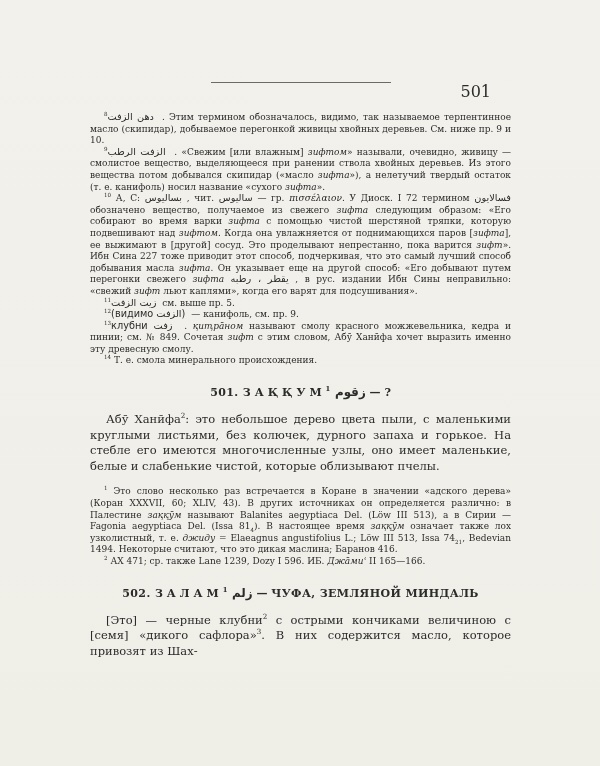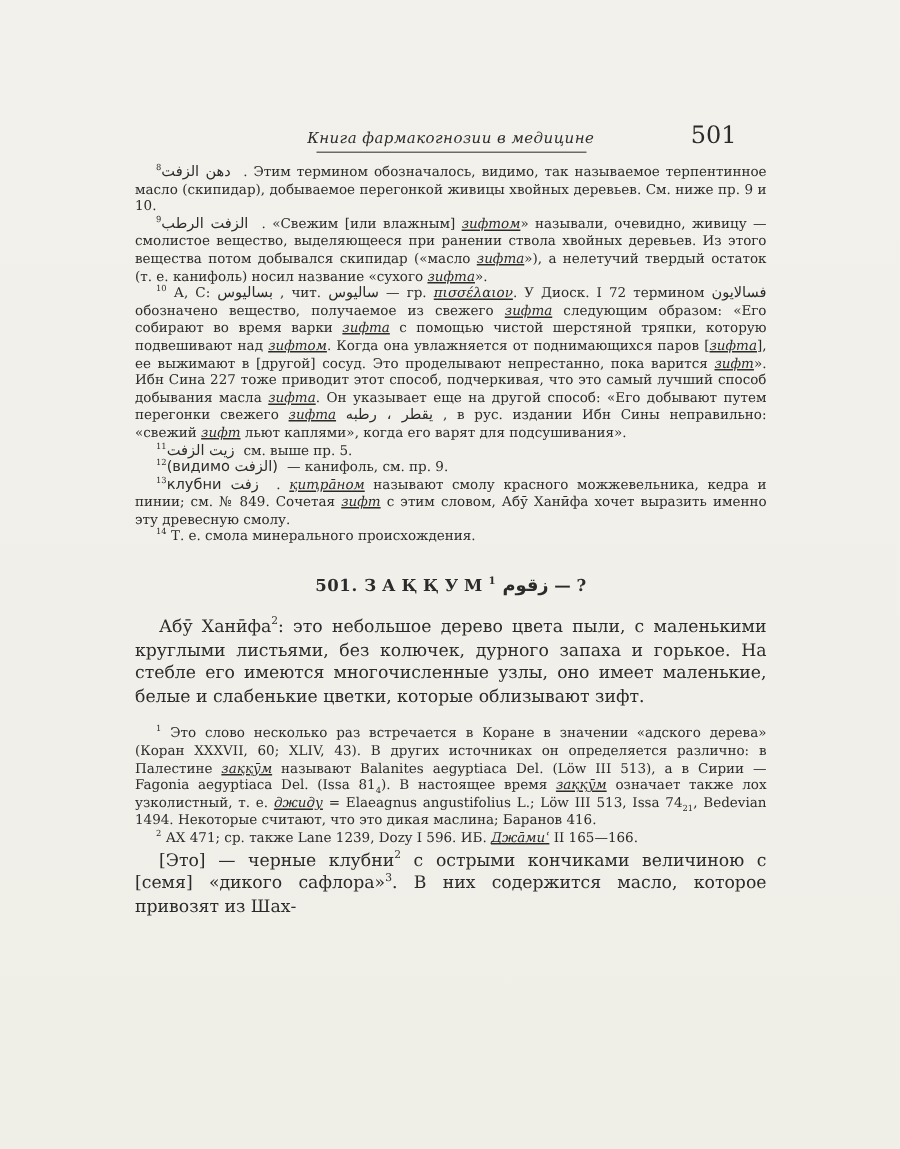--- a/index.html
+++ b/index.html
@@ -44,58 +44,58 @@
   
   .body-text {
     margin: 0 0 12px 0;
     font-size: 11.5px;
     line-height: 15.6px;
     text-align: justify;
     text-indent: 16px;
   }
 
   
-  .it { font-style: italic; text-decoration: underline; }
+  .it { font-style: italic; }
   .sp { letter-spacing: 4px; text-align: center; }
   .su { vertical-align: super; font-size: 0.62em; line-height: 0; }
   .sb { vertical-align: sub; font-size: 0.62em; line-height: 0; }
   .ar {
     font-family: "DejaVu Sans", sans-serif;
     direction: rtl;
     unicode-bidi: isolate;
     font-size: 1.08em;
     line-height: 0;
   }
 </style>
 </head>
 <body>
 
 <div class="textblock">
 
   <div class="header">
-    <span class="header-title">Книга фармакогнозии в медицине</span>
     <div class="header-rule"></div>
     <span class="page-number">501</span>
   </div>
 
   <div class="fn-block">
     <p class="fn"><span class="su">8</span><span class="ar"> دهن الزفت</span><span> . Этим термином обозначалось, видимо, так называемое терпентинное масло (скипидар), добываемое перегонкой живицы хвойных деревьев. См. ниже пр. 9 и 10.</span></p>
     <p class="fn"><span class="su">9</span><span class="ar"> الزفت الرطب</span><span> . «Свежим [или влажным] </span><span class="it">зифтом</span><span>» называли, очевидно, живицу — смолистое вещество, выделяющееся при ранении ствола хвойных деревьев. Из этого вещества потом добывался скипидар («масло </span><span class="it">зифта</span><span>»), а нелетучий твердый остаток (т. е. канифоль) носил название «сухого </span><span class="it">зифта</span><span>».</span></p>
     <p class="fn"><span class="su">10</span><span> А, С: </span><span class="ar">بساليوس</span><span> , чит. </span><span class="ar">ساليوس</span><span> — гр. </span><span class="it">πισσέλαιον</span><span>. У Диоск. I 72 термином </span><span class="ar">فسالايون</span><span> обозначено вещество, получаемое из свежего </span><span class="it">зифта</span><span> следующим образом: «Его собирают во время варки </span><span class="it">зифта</span><span> с помощью чистой шерстяной тряпки, которую подвешивают над </span><span class="it">зифтом</span><span>. Когда она увлажняется от поднимающихся паров [</span><span class="it">зифта</span><span>], ее выжимают в [другой] сосуд. Это проделывают непрестанно, пока варится </span><span class="it">зифт</span><span>». Ибн Сина 227 тоже приводит этот способ, подчеркивая, что это самый лучший способ добывания масла </span><span class="it">зифта</span><span>. Он указывает еще на другой способ: «Его добывают путем перегонки свежего </span><span class="it">зифта</span><span> </span><span class="ar">يقطر ، رطبه</span><span> , в рус. издании Ибн Сины неправильно: «свежий </span><span class="it">зифт</span><span> льют каплями», когда его варят для подсушивания».</span></p>
     <p class="fn"><span class="su">11</span><span class="ar"> زيت الزفت</span><span> см. выше пр. 5.</span></p>
     <p class="fn"><span class="su">12</span><span class="ar"> (الزفت видимо)</span><span> — канифоль, см. пр. 9.</span></p>
     <p class="fn"><span class="su">13</span><span class="ar"> زفت клубни</span><span> . </span><span class="it">қиҭрāном</span><span> называют смолу красного можжевельника, кедра и пинии; см. № 849. Сочетая </span><span class="it">зифт</span><span> с этим словом, Абӯ Ханӣфа хочет выразить именно эту древесную смолу.</span></p>
     <p class="fn"><span class="su">14</span><span> Т. е. смола минерального происхождения.</span></p>
   </div>
 
   <h2 class="entry-heading"><span>501. </span><span class="sp">ЗАҚҚУМ</span><span class="su">1</span><span> </span><span class="ar">زقوم</span><span> — ?</span></h2>
 
-  <p class="body-text"><span>Абӯ Ханӣфа</span><span class="su">2</span><span>: это небольшое дерево цвета пыли, с маленькими круглыми листьями, без колючек, дурного запаха и горькое. На стебле его имеются многочисленные узлы, оно имеет маленькие,  белые и слабенькие цветки, которые облизывают зифт.</span></p>
+  <p class="body-text"><span>Абӯ Ханӣфа</span><span class="su">2</span><span>: это небольшое дерево цвета пыли, с маленькими круглыми листьями, без колючек, дурного запаха и горькое. На стебле его имеются многочисленные узлы, оно имеет маленькие,  белые и слабенькие чистой, которые облизывают пчелы.</span></p>
 
   <div class="fn-block">
     <p class="fn"><span class="su">1</span><span> Это слово несколько раз встречается в Коране в значении «адского дерева» (Коран XXXVII, 60; XLIV, 43). В других источниках он определяется различно: в Палестине </span><span class="it">заққӯм</span><span> называют Balanites aegyptiaca Del. (Löw III 513), а в Сирии — Fagonia aegyptiaca Del. (Issa 81</span><span class="sb">4</span><span>). В настоящее время </span><span class="it">заққӯм</span><span> означает также лох узколистный, т. е. </span><span class="it">джиду</span><span> = Elaeagnus angustifolius L.; Löw III 513, Issa 74</span><span class="sb">21</span><span>, Bedevian 1494. Некоторые считают, что это дикая маслина; Баранов 416.</span></p>
     <p class="fn"><span class="su">2</span><span> АХ 471; ср. также Lane 1239, Dozy I 596. ИБ. </span><span class="it">Джāмиʿ</span><span> II 165—166.</span></p>
   </div>
 
+  <h2 class="entry-heading"><span>502. </span><span class="sp">ЗАЛАМ</span><span class="su">1</span><span> </span><span class="ar">زلم</span><span> — ЧУФА, ЗЕМЛЯНОЙ МИНДАЛЬ</span></h2>
 
   <p class="body-text"><span>[Это] — черные клубни</span><span class="su">2</span><span> с острыми  кончиками  величиною с [семя] «дикого сафлора»</span><span class="su">3</span><span>. В них содержится масло, которое привозят из Шах-</span></p>
 
 </div>
 
 </body></html>

